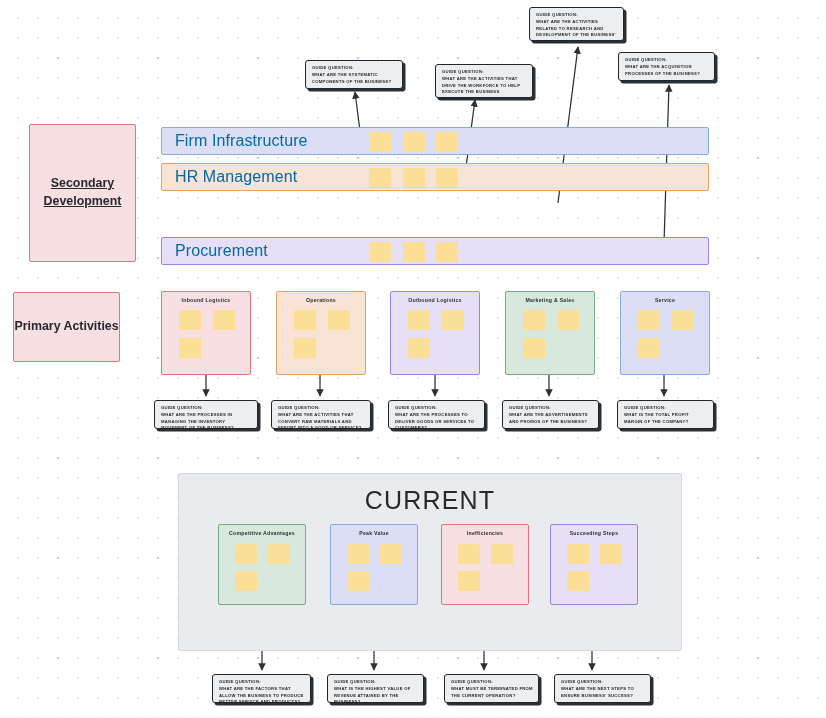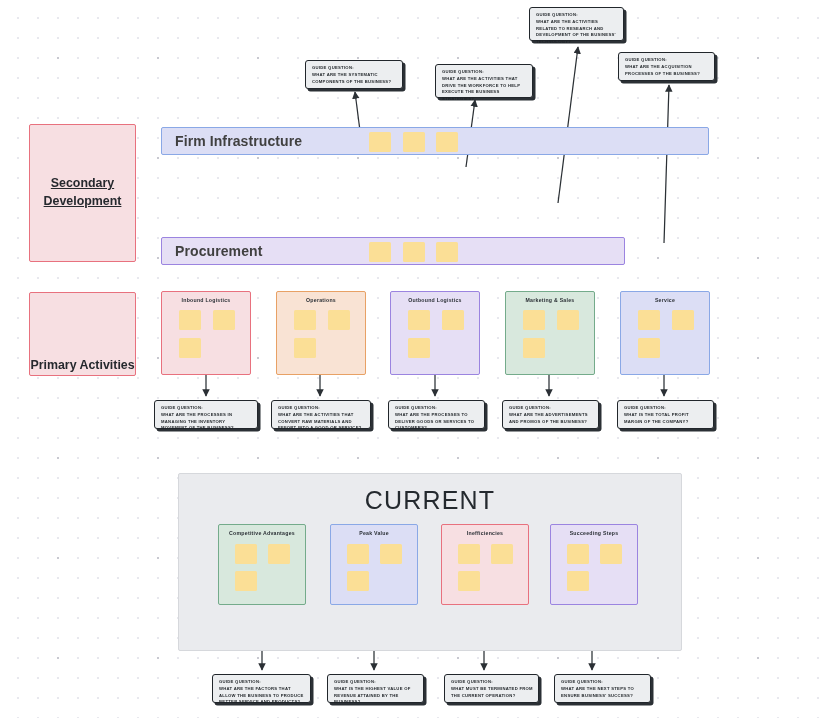--- a/index.html
+++ b/index.html
@@ -36,21 +36,21 @@
   .callout .c-txt{display:block;}
 
   
   .sec-row{
     position:absolute;
     border-radius:2px;
     box-sizing:border-box;
     display:flex;align-items:center;
   }
   .sec-row .row-name{
-    font-size:14px;font-weight:700;color:#404040;margin-left:13px;
+    font-size:16px;font-weight:400;color:#0369a1;margin-left:13px;
     letter-spacing:.1px;
   }
   .note{
     position:absolute;background:#fbdf96;border-radius:1.5px;
   }
 
   
   .grp-label{
     position:absolute;box-sizing:border-box;
     background:#f7dfe2;border:1px solid #e8717e;border-radius:2px;
@@ -150,31 +150,37 @@
     </span>
   </div>
 
   <div class="sec-row" style="left:161px;top:127px;width:548px;height:28px;background:#dcdef5;border:1px solid #8aa8e6;">
     <span class="row-name">Firm Infrastructure</span>
     <div class="note" style="left:207px;top:4px;width:22px;height:20px;"></div>
     <div class="note" style="left:241px;top:4px;width:22px;height:20px;"></div>
     <div class="note" style="left:274px;top:4px;width:22px;height:20px;"></div>
   </div>
 
-
-
-  <div class="sec-row" style="left:161px;top:237px;width:464px;height:28px;background:#e6dff5;border:1px solid #9b84e0;">
+  <div class="sec-row" style="left:161px;top:163px;width:548px;height:28px;background:#f9e3d4;border:1px solid #e8a165;">
+    <span class="row-name">HR Management</span>
+    <div class="note" style="left:207px;top:4px;width:22px;height:20px;"></div>
+    <div class="note" style="left:241px;top:4px;width:22px;height:20px;"></div>
+    <div class="note" style="left:274px;top:4px;width:22px;height:20px;"></div>
+  </div>
+
+
+  <div class="sec-row" style="left:161px;top:237px;width:548px;height:28px;background:#e6dff5;border:1px solid #9b84e0;">
     <span class="row-name">Procurement</span>
     <div class="note" style="left:207px;top:4px;width:22px;height:20px;"></div>
     <div class="note" style="left:241px;top:4px;width:22px;height:20px;"></div>
     <div class="note" style="left:274px;top:4px;width:22px;height:20px;"></div>
   </div>
 
 
-  <div class="grp-label" style="left:29px;top:292px;width:107px;height:84px;align-items:flex-end;">
+  <div class="grp-label" style="left:13px;top:292px;width:107px;height:70px;">
     <span>Primary Activities</span>
   </div>
 
   <div class="card" style="left:161px;top:291px;width:90px;height:84px;background:#f7dfe2;border:1px solid #e8717e;">
     <span class="card-title">Inbound Logistics</span>
     <div class="note" style="left:17px;top:18px;width:22px;height:20px;"></div>
     <div class="note" style="left:51px;top:18px;width:22px;height:20px;"></div>
     <div class="note" style="left:17px;top:46px;width:22px;height:20px;"></div>
   </div>
 

